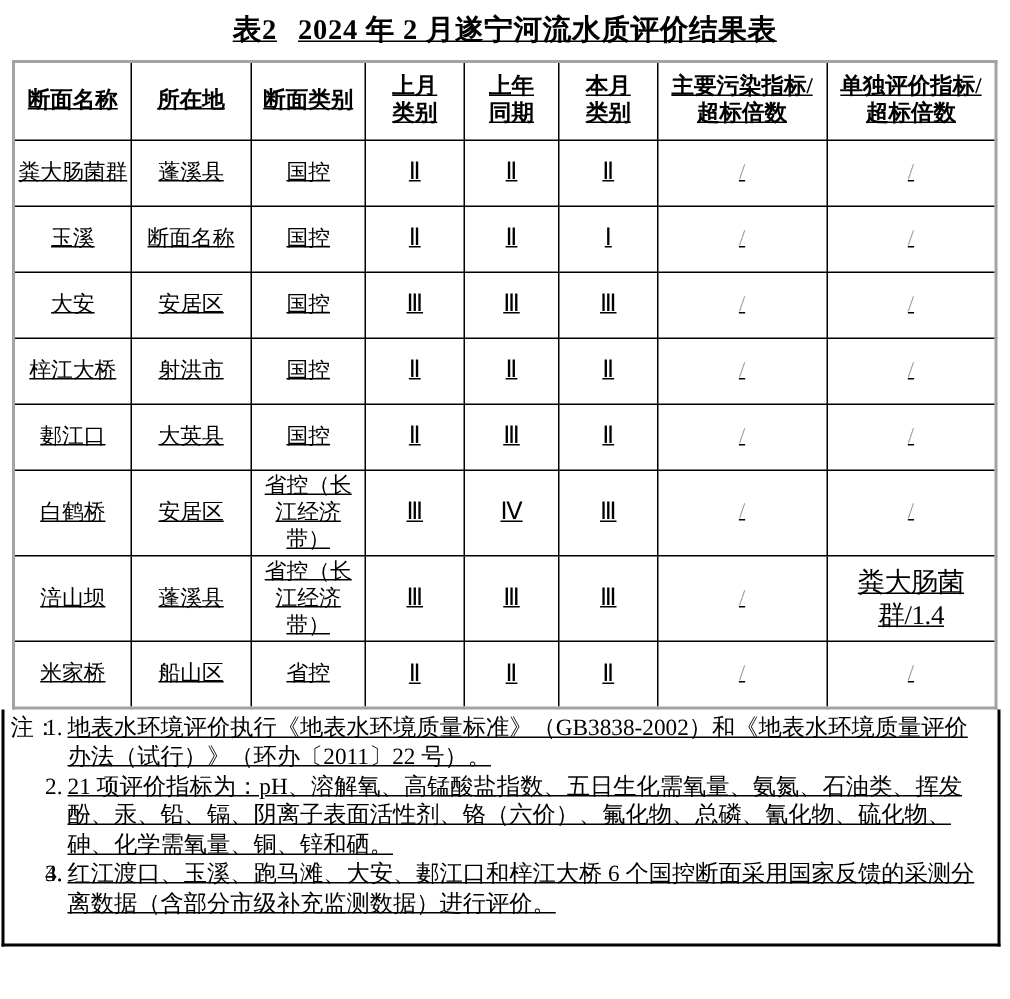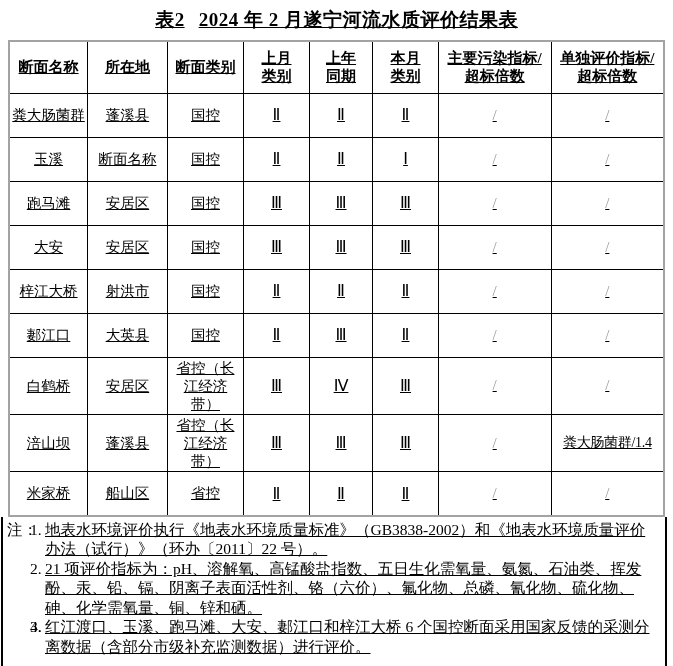--- a/index.html
+++ b/index.html
@@ -26,21 +26,21 @@
     border:1px solid #000;text-align:center;vertical-align:middle;
     padding:1px 2px;overflow:hidden;
   }
   thead tr{height:52px;}
   th{font-size:15px;font-weight:bold;white-space:pre-line;line-height:1.25;}
   tbody tr{height:44px;}
   tbody tr.tall{height:48px;}
   td{font-size:14.5px;line-height:1.25;}
   td.grade{font-size:16px;font-family:"Liberation Serif","DejaVu Sans",serif;}
   td.slash{color:#8f9aab;font-size:15px;}
-  td.indicator{font-size:14px;letter-spacing:-0.3px;}
+  td.indicator{font-size:18px;letter-spacing:-0.3px;}
   col.c0{width:78px}col.c1{width:79px}col.c2{width:76px}col.c3{width:65px}
   col.c4{width:63px}col.c5{width:65px}col.c6{width:112px}col.c7{width:112px}
 
   
   .notes{
     position:relative;margin-left:1px;width:666px;box-sizing:border-box;
     border:2px solid #000;border-top:none;
     padding:3px 6px 4px 3px;min-height:158px;
     font-size:15.5px;line-height:19.5px;
   }
@@ -94,30 +94,20 @@
           <td class="slash">/</td>
           <td class="slash">/</td>
         </tr>
         <tr>
           <td>玉溪</td>
           <td>断面名称</td>
           <td>国控</td>
           <td class="grade">Ⅱ</td>
           <td class="grade">Ⅱ</td>
           <td class="grade">Ⅰ</td>
-          <td class="slash">/</td>
-          <td class="slash">/</td>
-        </tr>
-        <tr>
-          <td>跑马滩</td>
-          <td>安居区</td>
-          <td>国控</td>
-          <td class="grade">Ⅲ</td>
-          <td class="grade">Ⅲ</td>
-          <td class="grade">Ⅲ</td>
           <td class="slash">/</td>
           <td class="slash">/</td>
         </tr>
         <tr>
           <td>大安</td>
           <td>安居区</td>
           <td>国控</td>
           <td class="grade">Ⅲ</td>
           <td class="grade">Ⅲ</td>
           <td class="grade">Ⅲ</td>

